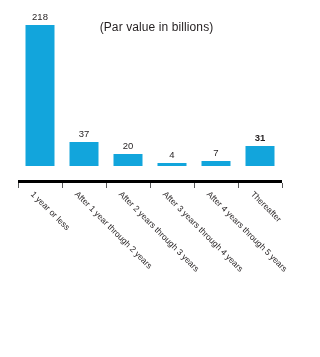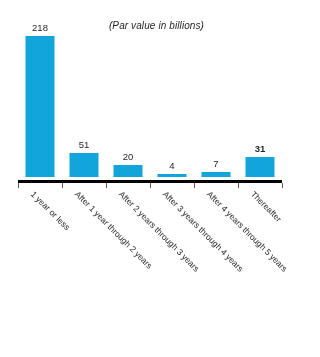--- a/index.html
+++ b/index.html
@@ -16,35 +16,34 @@
     height: 357px;
     background: #ffffff;
     overflow: hidden;
   }
   #chart-title {
     position: absolute;
     left: 0;
     top: 20px;
     width: 313px;
     text-align: center;
-    font-style: italic;
-    font-size: 10px;
+    font-size: 12px;
     color: #231f20;
     letter-spacing: 0.1px;
   }
   #plot-area {
     position: absolute;
     left: 18px;
     top: 40px;
     width: 264px;
     height: 141px;
   }
   .bar-slot {
     position: absolute;
-    bottom: 4px;
+    bottom: 15px;
     height: 141px;
     margin-top: 25px;
   }
   .bar-rect {
     position: absolute;
     bottom: 0;
     left: 50%;
     transform: translateX(-50%);
     width: 29px;
     background: #12a5dc;
@@ -99,21 +98,21 @@
 
   <div id="chart-title">(Par value in billions)</div>
 
   <div id="plot-area">
       <div class="bar-slot" style="left: 0px; width: 44px;">
         <div class="bar-rect" style="height: 141px; background: rgb(18, 165, 220);"></div>
         <div class="bar-value" style="bottom: 144px;">218</div>
       </div>
       <div class="bar-slot" style="left: 44px; width: 44px;">
         <div class="bar-rect" style="height: 23.9312px; background: rgb(18, 165, 220);"></div>
-        <div class="bar-value" style="bottom: 26.9312px;">51</div>
+        <div class="bar-value" style="bottom: 26.9312px;">37</div>
       </div>
       <div class="bar-slot" style="left: 88px; width: 44px;">
         <div class="bar-rect" style="height: 12.289px; background: rgb(18, 165, 220);"></div>
         <div class="bar-value" style="bottom: 15.289px;">20</div>
       </div>
       <div class="bar-slot" style="left: 132px; width: 44px;">
         <div class="bar-rect" style="height: 2.58716px; background: rgb(18, 165, 220);"></div>
         <div class="bar-value" style="bottom: 5.58716px;">4</div>
       </div>
       <div class="bar-slot" style="left: 176px; width: 44px;">

